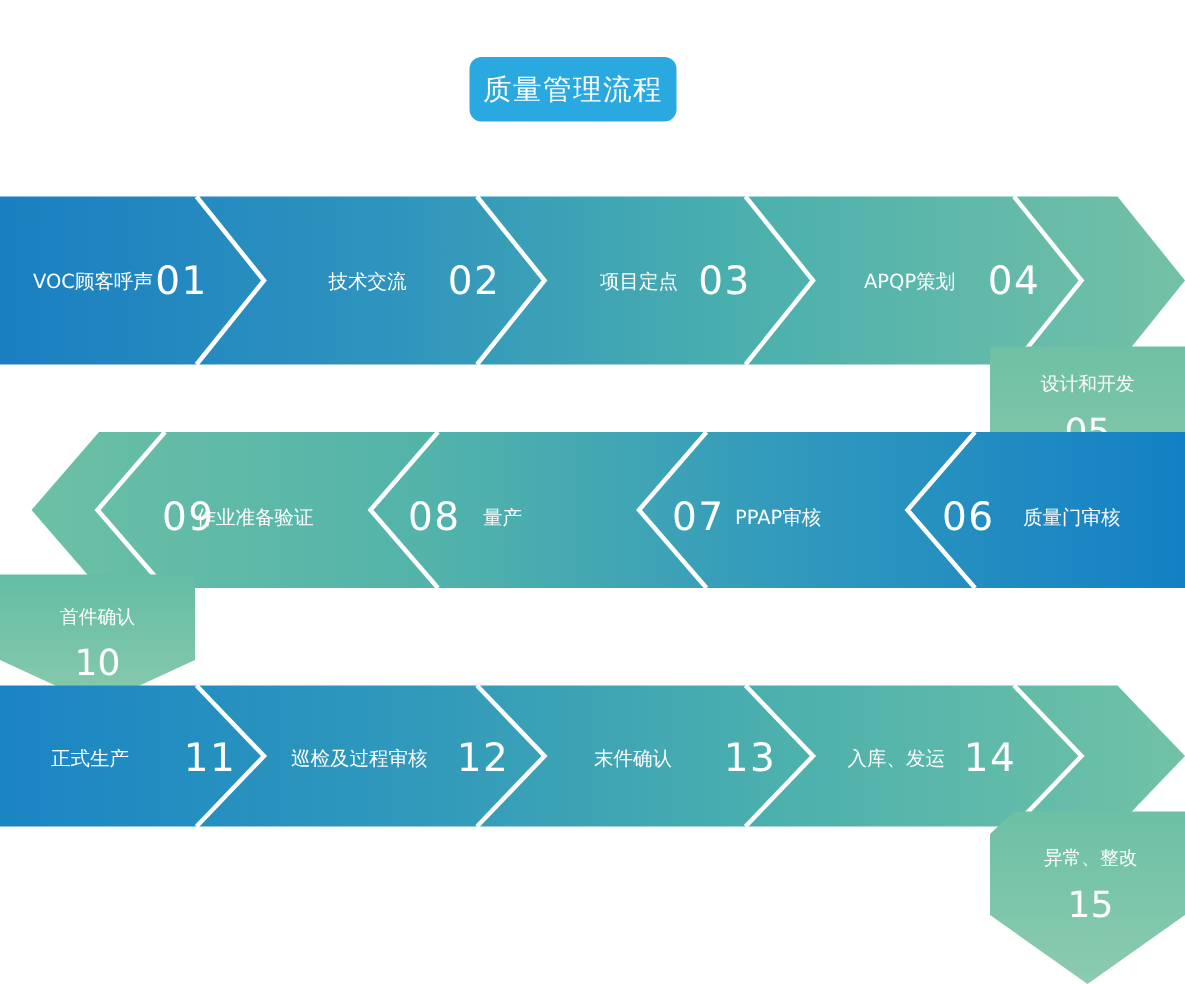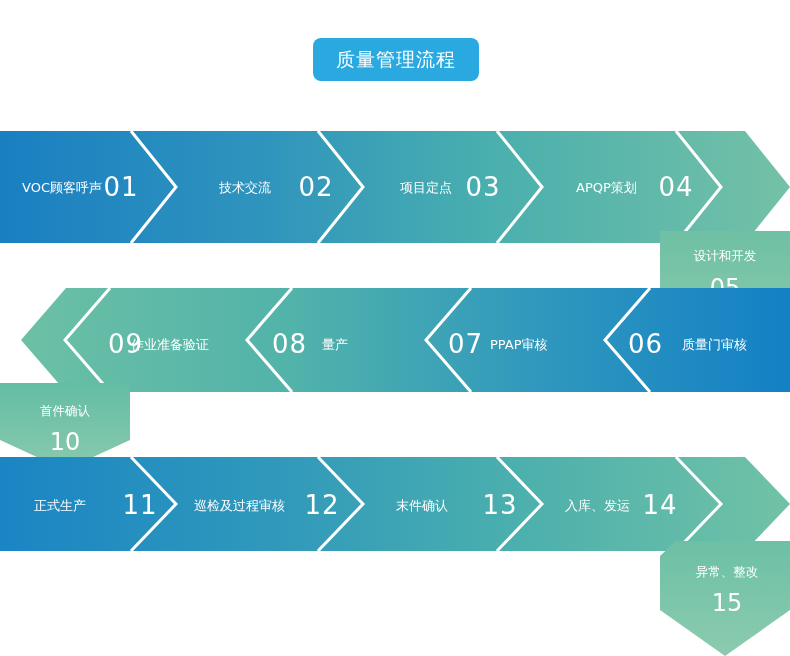--- a/index.html
+++ b/index.html
@@ -8,21 +8,21 @@
     background:#ffffff;
     font-family:"DejaVu Sans","Liberation Sans",sans-serif;
     overflow:hidden;
     position:relative;
   }
   #stage{position:relative;width:790px;height:656px;}
 
   
   .title-pill{
     position:absolute;
-    left:313px;top:38px;width:166px;height:43px;
+    left:313px;top:38px;width:138px;height:43px;
     background:#29a9e0;
     border-radius:8px;
     display:flex;align-items:center;justify-content:center;
     color:#ffffff;
     font-size:19px;
     letter-spacing:1px;
   }
 
   
   svg#flow{position:absolute;left:0;top:0;width:790px;height:656px;}

